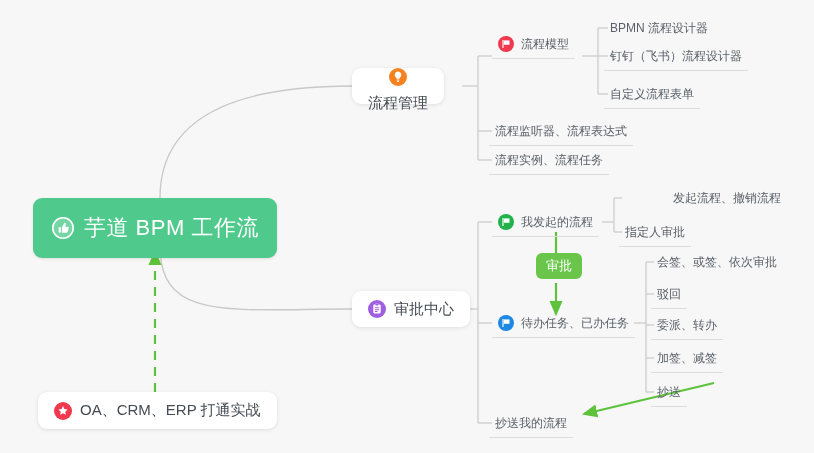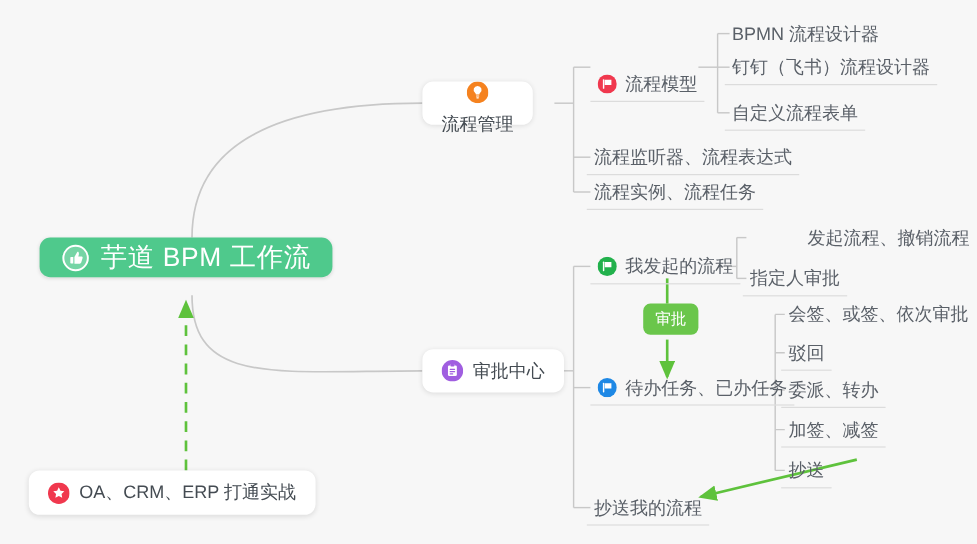--- a/index.html
+++ b/index.html
@@ -13,21 +13,21 @@
   #stage{position:absolute;left:0;top:0;width:814px;height:453px;}
   #wires{position:absolute;left:0;top:0;width:814px;height:453px;pointer-events:none;}
 
   
   .root-node{
     position:absolute;
     display:flex;align-items:center;gap:9px;
     background:#4fc98c;
     border-radius:9px;
     padding:0 18px;
-    height:33px;
+    height:60px;
     box-sizing:border-box;
     box-shadow:0 1px 3px rgba(0,0,0,.10);
   }
   .root-node .label{
     color:#ffffff;
     font-size:22px;
     letter-spacing:.5px;
     white-space:nowrap;
   }
 
@@ -53,21 +53,21 @@
     position:absolute;
     display:flex;align-items:center;gap:7px;
     height:29px;
     box-sizing:border-box;
     padding:0 6px 0 6px;
     border-bottom:1px solid #dcdcdc;
     white-space:nowrap;
   }
   .leaf .label{
     color:#5a6068;
-    font-size:15px;
+    font-size:12px;
     white-space:nowrap;
   }
   .leaf.noline{border-bottom:none;}
 
   
   .chip{
     position:absolute;
     display:flex;align-items:center;justify-content:flex-start;
     background:#6ac64b;
     border-radius:6px;
@@ -151,21 +151,21 @@
       <svg viewBox="0 0 24 24" width="24" height="24">
         <circle cx="12" cy="12" r="11" fill="#ffffff" opacity="0.22"></circle>
         <circle cx="12" cy="12" r="10.2" fill="none" stroke="#ffffff" stroke-width="1.6"></circle>
         <path d="M8.2 11.2h1.9v5.4H8.2a.6.6 0 0 1-.6-.6v-4.2a.6.6 0 0 1 .6-.6z" fill="#ffffff"></path>
         <path d="M11 11.1l2.4-4.0c.25-.42.9-.35 1.1.1.3.66.35 1.45.12 2.2l-.4 1.3h2.6c.72 0 1.23.67 1.02 1.35l-1.15 3.8a1.3 1.3 0 0 1-1.24.9H11z" fill="#ffffff"></path>
       </svg>
     </span>
     <span class="label">芋道 BPM 工作流</span>
   </div>
 
-  <div class="pill" style="left:24px;top:392px;height:37px;">
+  <div class="pill" style="left:38px;top:392px;height:37px;">
     <span class="ico ico-18">
       <svg viewBox="0 0 18 18" width="18" height="18">
         <circle cx="9" cy="9" r="9" fill="#f0384e"></circle>
         <path d="M9 4.1l1.42 2.88 3.18.46-2.3 2.24.54 3.17L9 11.35l-2.84 1.5.54-3.17-2.3-2.24 3.18-.46z" fill="#ffffff"></path>
       </svg>
     </span>
     <span class="label">OA、CRM、ERP 打通实战</span>
   </div>
 
   <div class="pill" style="left:352px;top:68px;flex-direction:column;">
@@ -173,21 +173,21 @@
       <svg viewBox="0 0 18 18" width="18" height="18">
         <circle cx="9" cy="9" r="9" fill="#f5821f"></circle>
         <path d="M9 3.6a3.3 3.3 0 0 0-2.0 5.93c.32.25.5.63.5 1.03v.19h3v-.19c0-.4.18-.78.5-1.03A3.3 3.3 0 0 0 9 3.6z" fill="#ffffff"></path>
         <rect x="7.6" y="11.5" width="2.8" height="1.0" rx="0.5" fill="#ffffff"></rect>
         <rect x="7.9" y="13.0" width="2.2" height="1.0" rx="0.5" fill="#ffffff"></rect>
       </svg>
     </span>
     <span class="label">流程管理</span>
   </div>
 
-  <div class="leaf" style="left:492px;top:56px;">
+  <div class="leaf" style="left:492px;top:30px;">
     <span class="ico ico-16">
       <svg viewBox="0 0 16 16" width="16" height="16">
         <circle cx="8" cy="8" r="8" fill="#f0384e"></circle>
         <rect x="4.4" y="4.0" width="1.2" height="8.0" rx="0.5" fill="#ffffff"></rect>
         <path d="M5.9 4.4h5.6v4.4H5.9z" fill="#ffffff"></path>
       </svg>
     </span>
     <span class="label">流程模型</span>
   </div>
 

